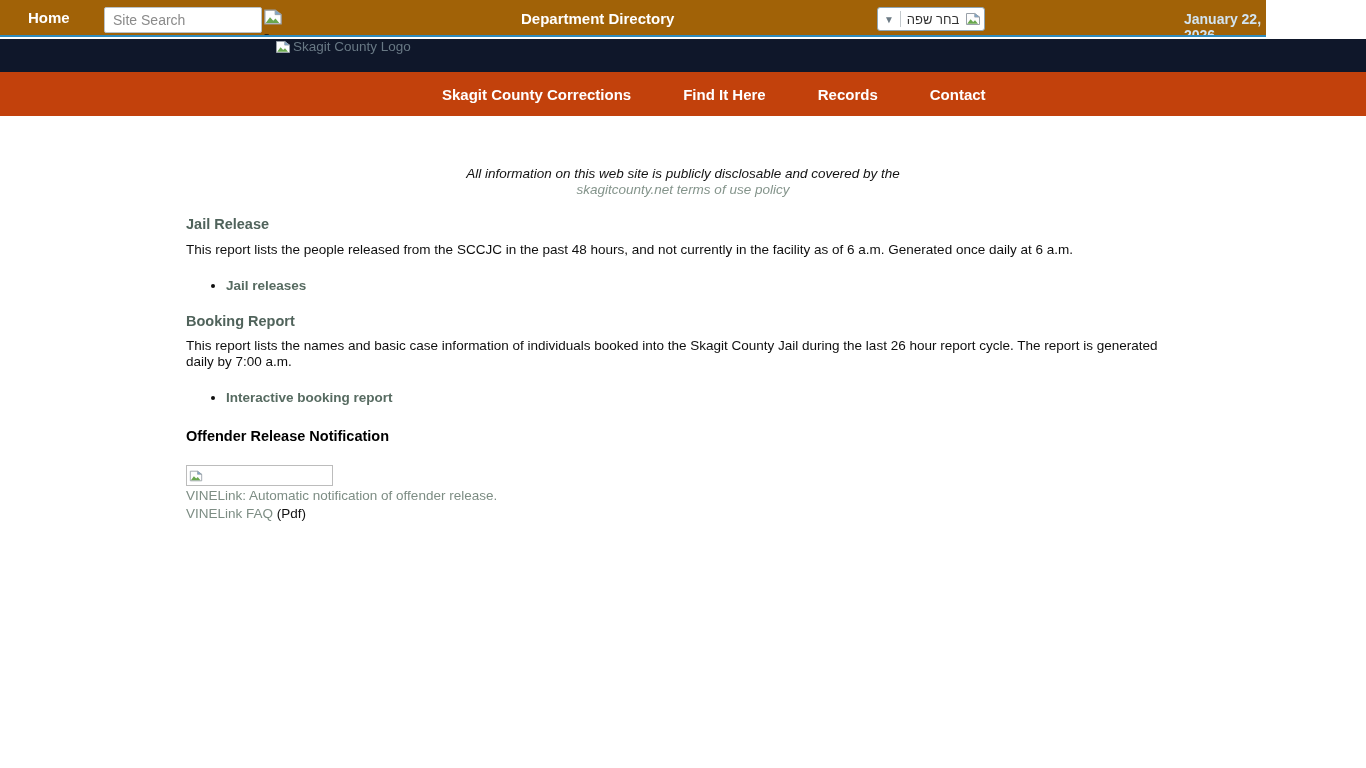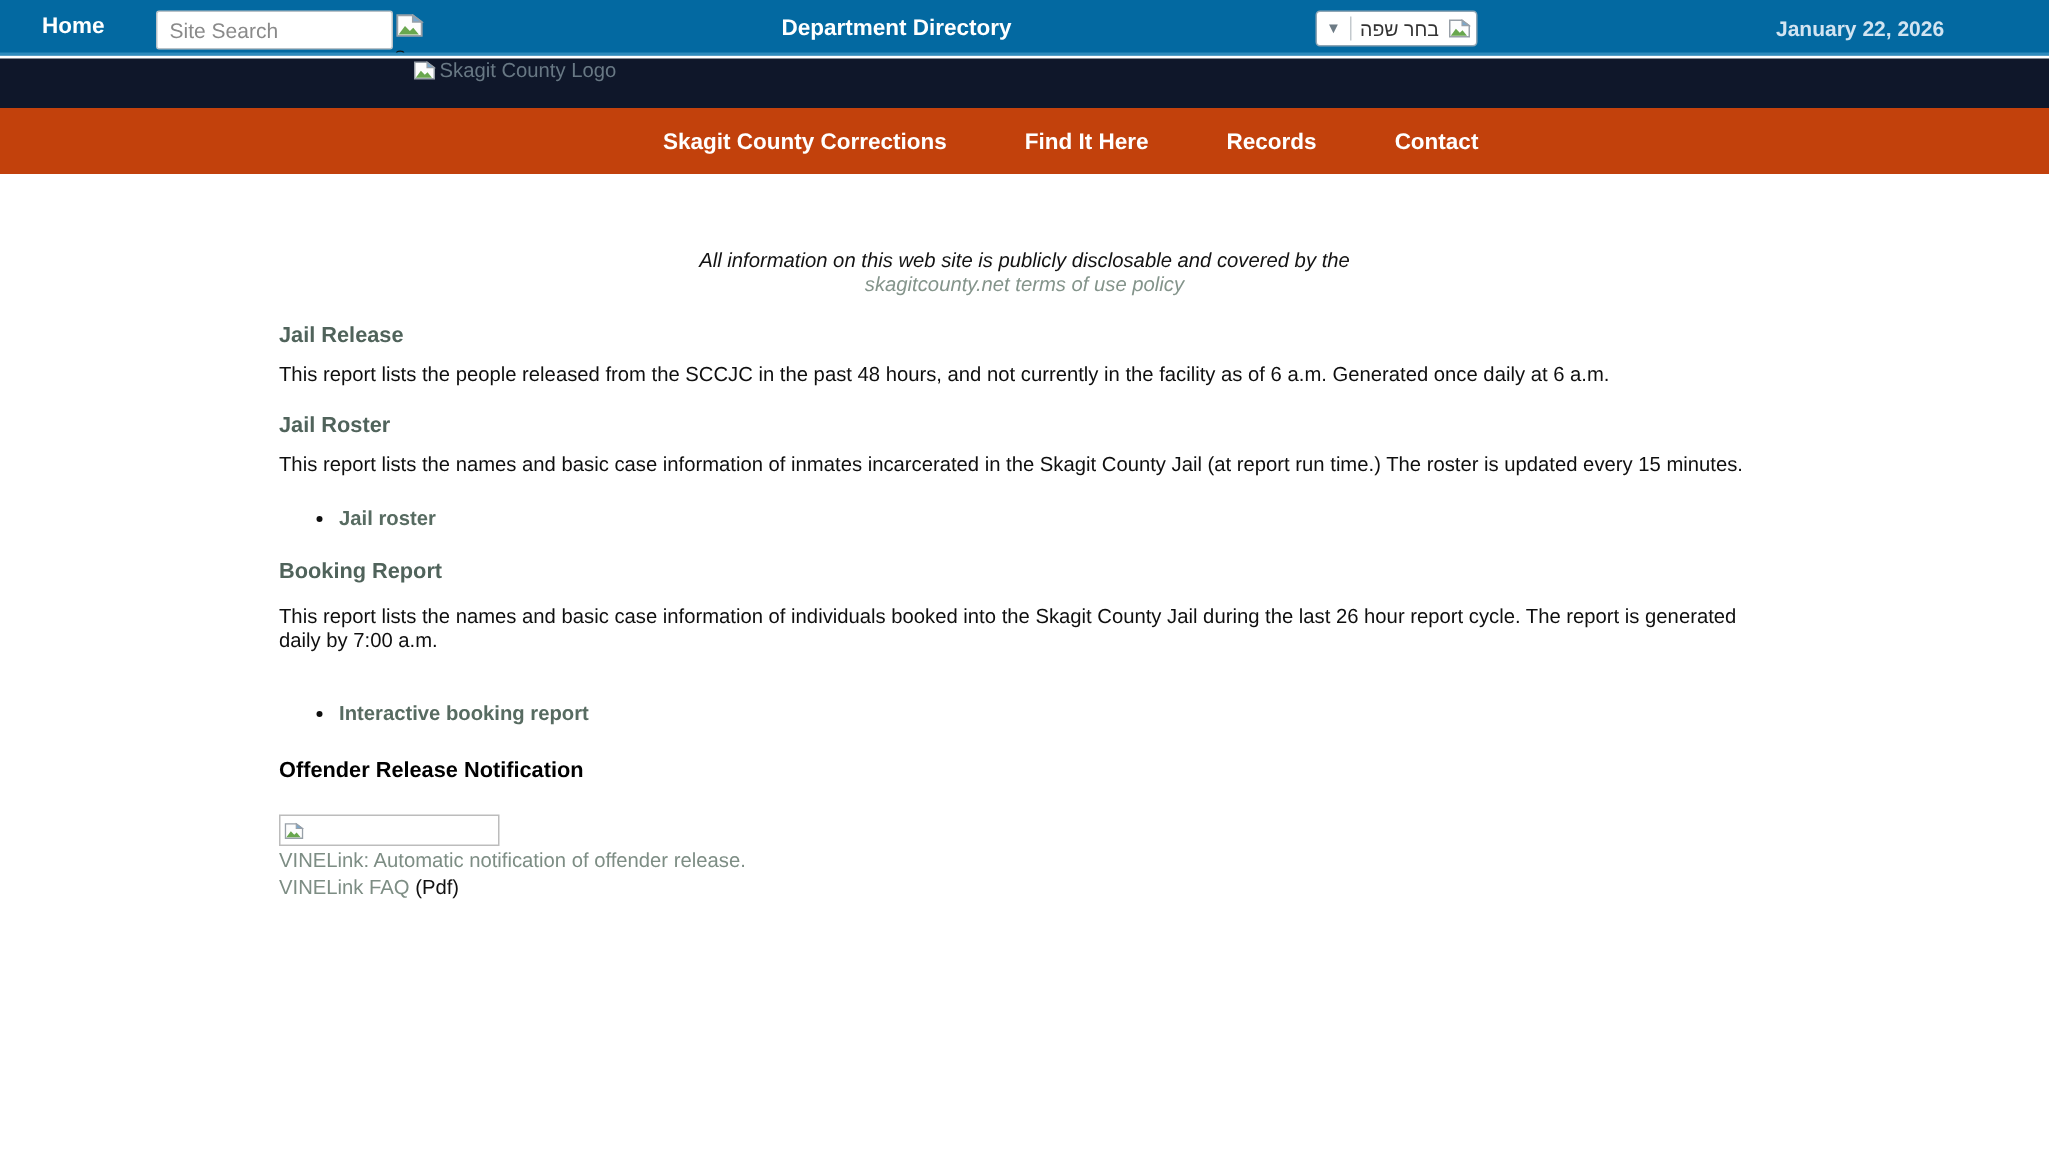--- a/index.html
+++ b/index.html
@@ -2,22 +2,22 @@
 <html><head>
 <meta charset="utf-8">
 <style>
   * { box-sizing: border-box; margin: 0; padding: 0; }
   html, body { background: #fff; }
   body { font-family: "Liberation Sans", sans-serif; }
   .page { position: relative; width: 1366px; height: 768px; background: #fff; overflow: hidden; }
 
   
   .topbar {
-    position: absolute; top: 0; left: 0; width: 1366px; height: 37px;
-    background: #0369a1; border-bottom: 2px solid #2e8abc; overflow: hidden;
+    position: absolute; top: 0; left: 0; width: 1266px; height: 37px;
+    background: #a16207; border-bottom: 2px solid #2e8abc; overflow: hidden;
   }
   .home-link {
     position: absolute; left: 28px; top: 9px;
     color: #fff; font-weight: bold; font-size: 15px; text-decoration: none; cursor: pointer;
   }
   .site-search {
     position: absolute; left: 104px; top: 7px; width: 158px; height: 26px;
     border: 1px solid #b9c2c8; border-radius: 2px; background: #fff;
     font-size: 14px; padding: 0 8px; color: #333; outline: none;
     font-family: "Liberation Sans", sans-serif;
@@ -155,31 +155,27 @@
   <main class="content">
 
     <p class="disclaimer">
       <span>All information on this web site is publicly disclosable and covered by the</span><br>
       <a class="disclaimer-link">skagitcounty.net terms of use policy</a>
     </p>
 
     <section class="report-section">
       <h2>Jail Release</h2>
       <p>This report lists the people released from the SCCJC in the past 48 hours, and not currently in the facility as of 6 a.m. Generated once daily at 6 a.m.</p>
-    </section>
-
-    <section class="report-section">
-      <h2>Jail Roster</h2>
-      <p>This report lists the names and basic case information of inmates incarcerated in the Skagit County Jail (at report run time.) The roster is updated every 15 minutes.</p>
       <ul>
         <li>
-          <a>Jail roster</a>
+          <a>Jail releases</a>
         </li>
       </ul>
     </section>
+
 
     <section class="report-section">
       <h2>Booking Report</h2>
       <p>This report lists the names and basic case information of individuals booked into the Skagit County Jail during the last 26 hour report cycle. The report is generated daily by 7:00 a.m.</p>
       <ul>
         <li>
           <a>Interactive booking report</a>
         </li>
       </ul>
     </section>

